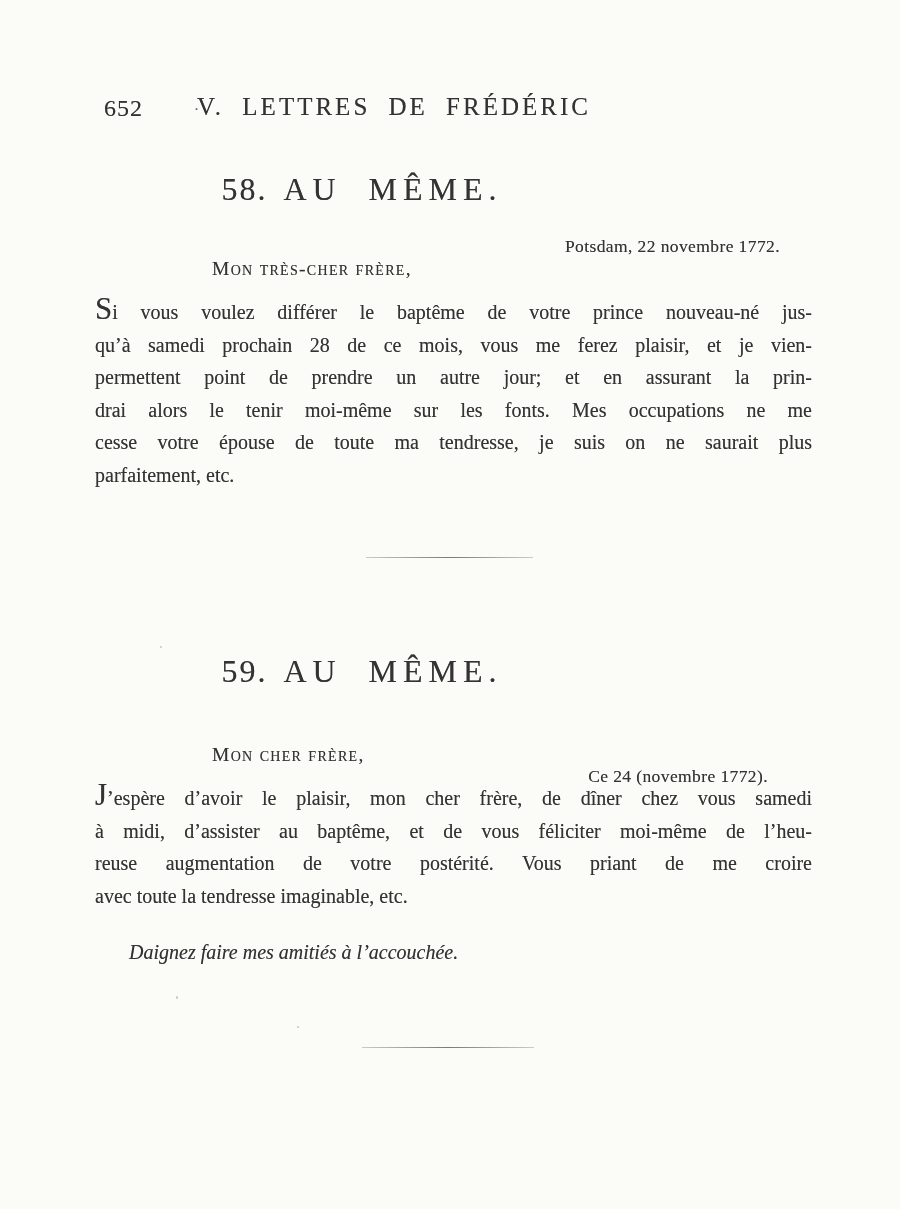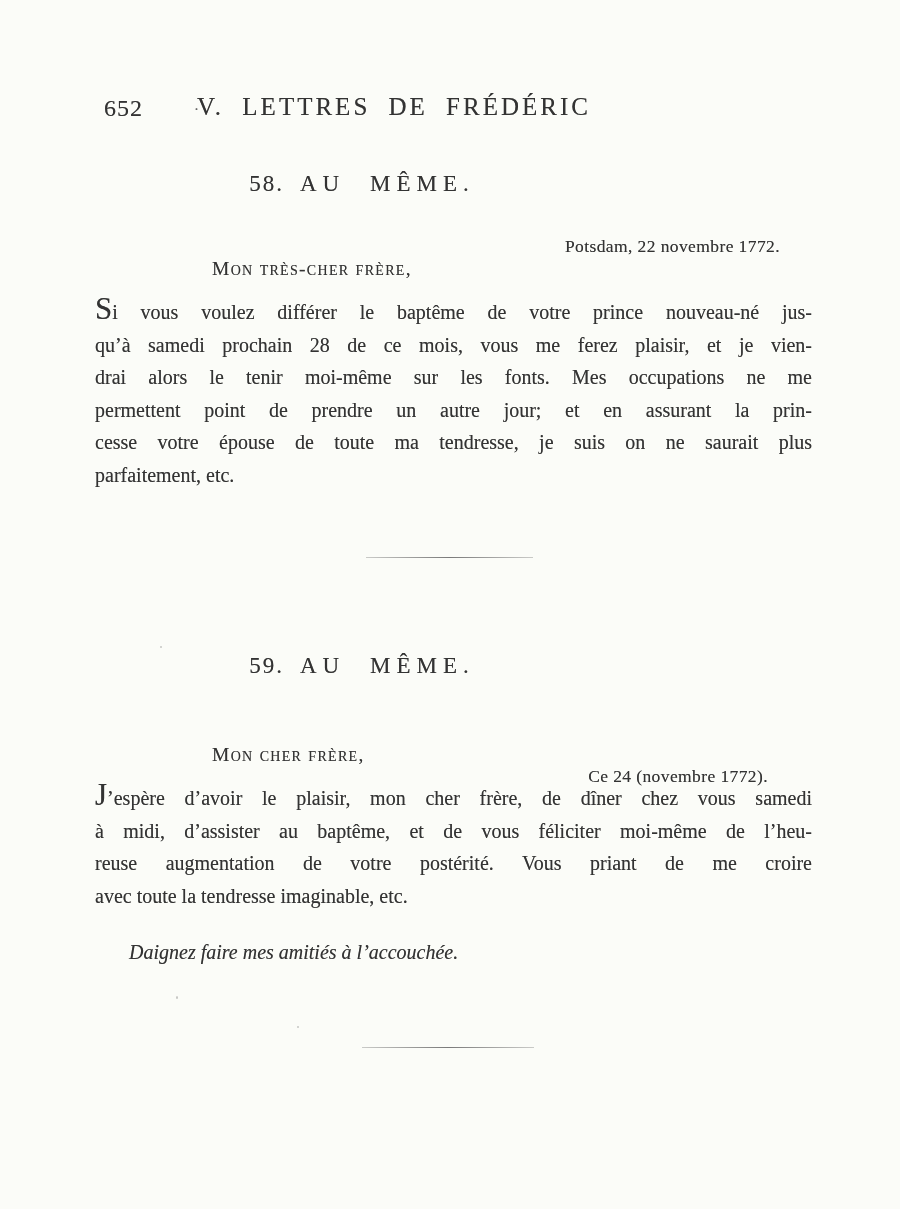--- a/index.html
+++ b/index.html
@@ -9,21 +9,21 @@
     font-family:"Liberation Serif","DejaVu Serif",serif;
     overflow:hidden;
     text-shadow:0 0 0.5px rgba(50,50,50,0.5);
   }
   .folio { position:absolute; left:104px; top:95px; font-size:24px; letter-spacing:1px; }
   .head-dot { position:absolute; left:194px; top:101px; font-size:15px; color:#666; }
   .running-title {
     position:absolute; left:0; top:93px; width:788px; text-align:center;
     font-size:25px; letter-spacing:3px; word-spacing:9px;
   }
-  .letter-heading { position:absolute; left:0; width:724px; text-align:center; margin:0; font-weight:normal; font-size:23px; }
+  .letter-heading { position:absolute; left:0; width:724px; text-align:center; margin:0; font-weight:normal; font-size:32px; }
   .heading-58 { top:171px; }
   .heading-59 { top:653px; }
   .heading-number { margin-right:16px; letter-spacing:2px; }
   .heading-title { letter-spacing:6px; word-spacing:13px; }
   .dateline { position:absolute; font-size:17.5px; letter-spacing:0.4px; }
   .date-58 { top:236px; right:120px; }
   .date-59 { top:721px; right:132px;margin-top:45px; }
   .salutation {
     position:absolute; left:212px; font-variant:small-caps;
     font-size:19.5px; letter-spacing:1.3px;
@@ -55,22 +55,22 @@
   <div class="running-title">V. LETTRES DE FRÉDÉRIC</div>
 
   <h2 class="letter-heading heading-58"><span class="heading-number">58.</span><span class="heading-title">AU MÊME.</span></h2>
 
   <div class="dateline date-58">Potsdam, 22 novembre 1772.</div>
   <div class="salutation salutation-58">Mon très-cher frère,</div>
 
   <div class="body-block body-58">
     <div class="line just"><span class="initial">S</span><span>i vous voulez différer le baptême de votre prince nouveau-né jus-</span></div>
     <div class="line just">qu’à samedi prochain 28 de ce mois, vous me ferez plaisir, et je vien-</div>
+    <div class="line just">permettent point de prendre un autre jour; et en assurant la prin-</div>
     <div class="line just">drai alors le tenir moi-même sur les fonts. Mes occupations ne me</div>
-    <div class="line just">permettent point de prendre un autre jour; et en assurant la prin-</div>
     <div class="line just">cesse votre épouse de toute ma tendresse, je suis on ne saurait plus</div>
     <div class="line">parfaitement, etc.</div>
   </div>
 
   <div class="rule rule-1"></div>
 
   <h2 class="letter-heading heading-59"><span class="heading-number">59.</span><span class="heading-title">AU MÊME.</span></h2>
 
   <div class="dateline date-59">Ce 24 (novembre 1772).</div>
   <div class="salutation salutation-59">Mon cher frère,</div>

